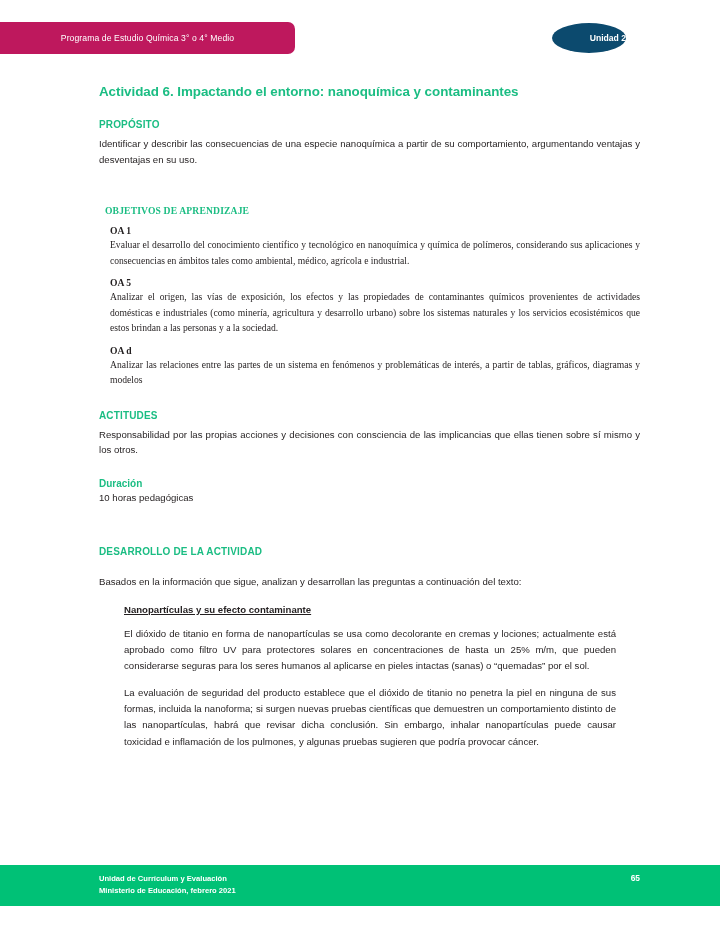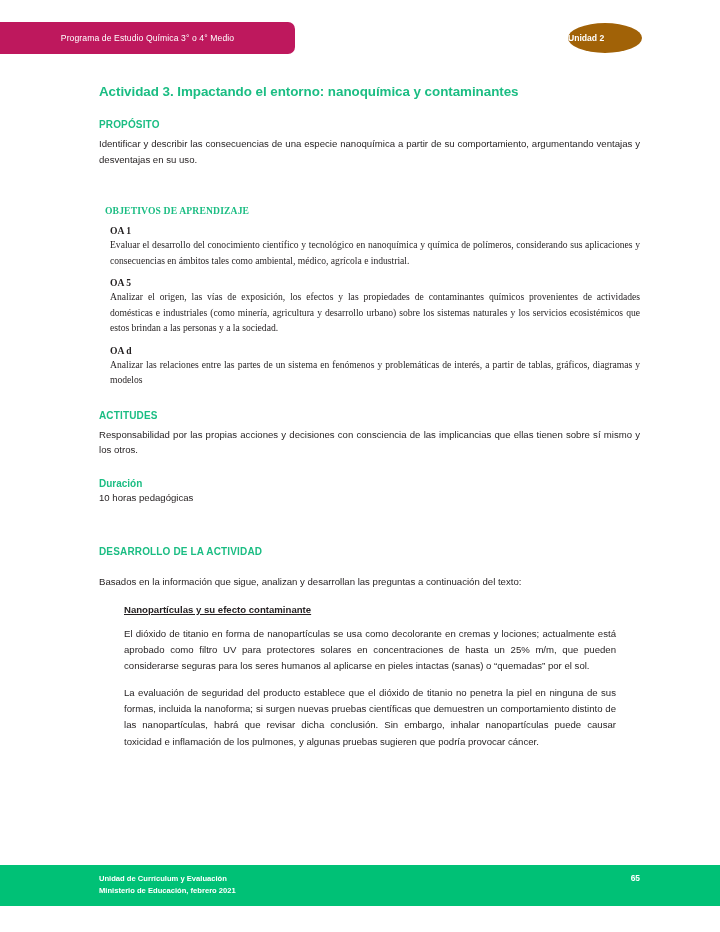--- a/index.html
+++ b/index.html
@@ -37,29 +37,29 @@
     align-items: center;
     justify-content: center;
   }
   .header-bar-label {
     color: #ffffff;
     font-size: 8.6px;
     letter-spacing: .1px;
   }
   .unit-badge {
     position: absolute;
-    right: 78px;
+    right: 94px;
     top: 1px;
     width: 74px;
     height: 30px;
-    background: #a16207;
+    background: #0c4a6e;
     border-radius: 50%;
     display: flex;
     align-items: center;
-    justify-content: flex-start;
+    justify-content: flex-end;
   }
   .unit-badge-label {
     color: #ffffff;
     font-size: 8.6px;
     font-weight: bold;
   }
 
   
   .page {
     position: absolute;
@@ -207,21 +207,21 @@
   <div class="header-bar">
     <span class="header-bar-label">Programa de Estudio Química 3° o 4° Medio</span>
   </div>
   <div class="unit-badge">
     <span class="unit-badge-label">Unidad 2</span>
   </div>
 </div>
 
 <div class="page">
 
-  <div class="activity-title">Actividad 3. Impactando el entorno: nanoquímica y contaminantes</div>
+  <div class="activity-title">Actividad 6. Impactando el entorno: nanoquímica y contaminantes</div>
 
   <div class="section">
     <div class="section-heading">PROPÓSITO</div>
     <div class="body-text">Identificar y describir las consecuencias de una especie nanoquímica a partir de su comportamiento, argumentando ventajas y desventajas en su uso.</div>
   </div>
 
   <div class="oa-block">
     <div class="oa-block-heading">OBJETIVOS DE APRENDIZAJE</div>
 
     <div class="oa-list">

